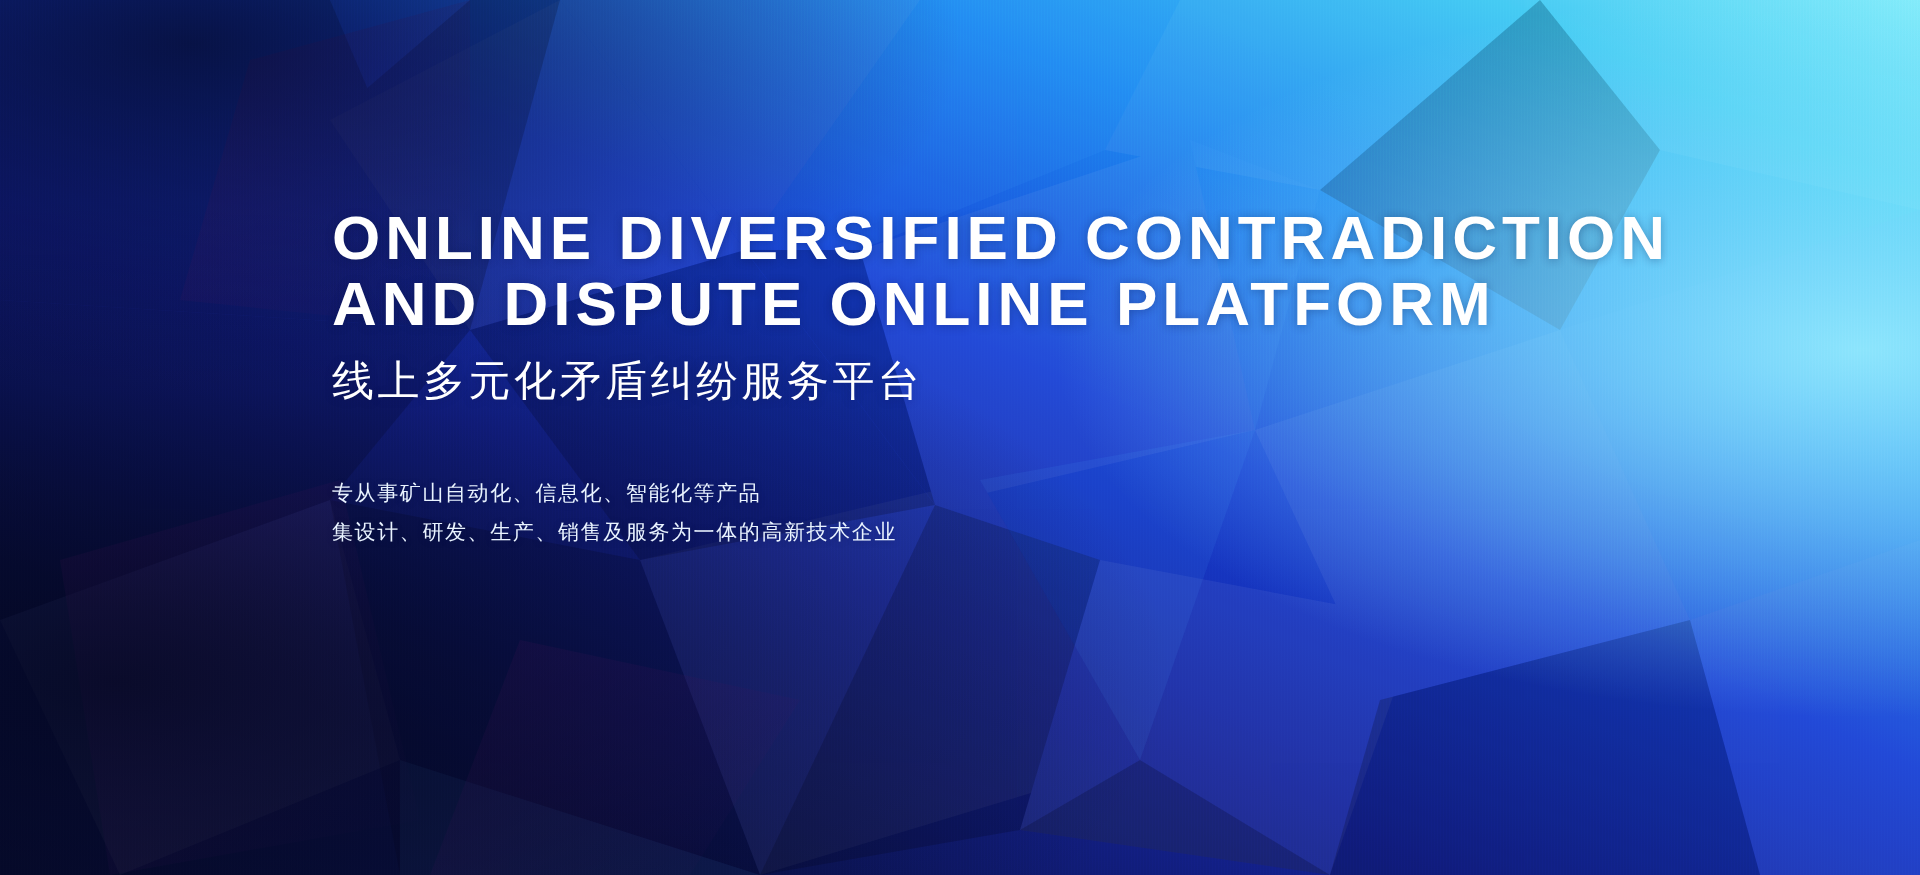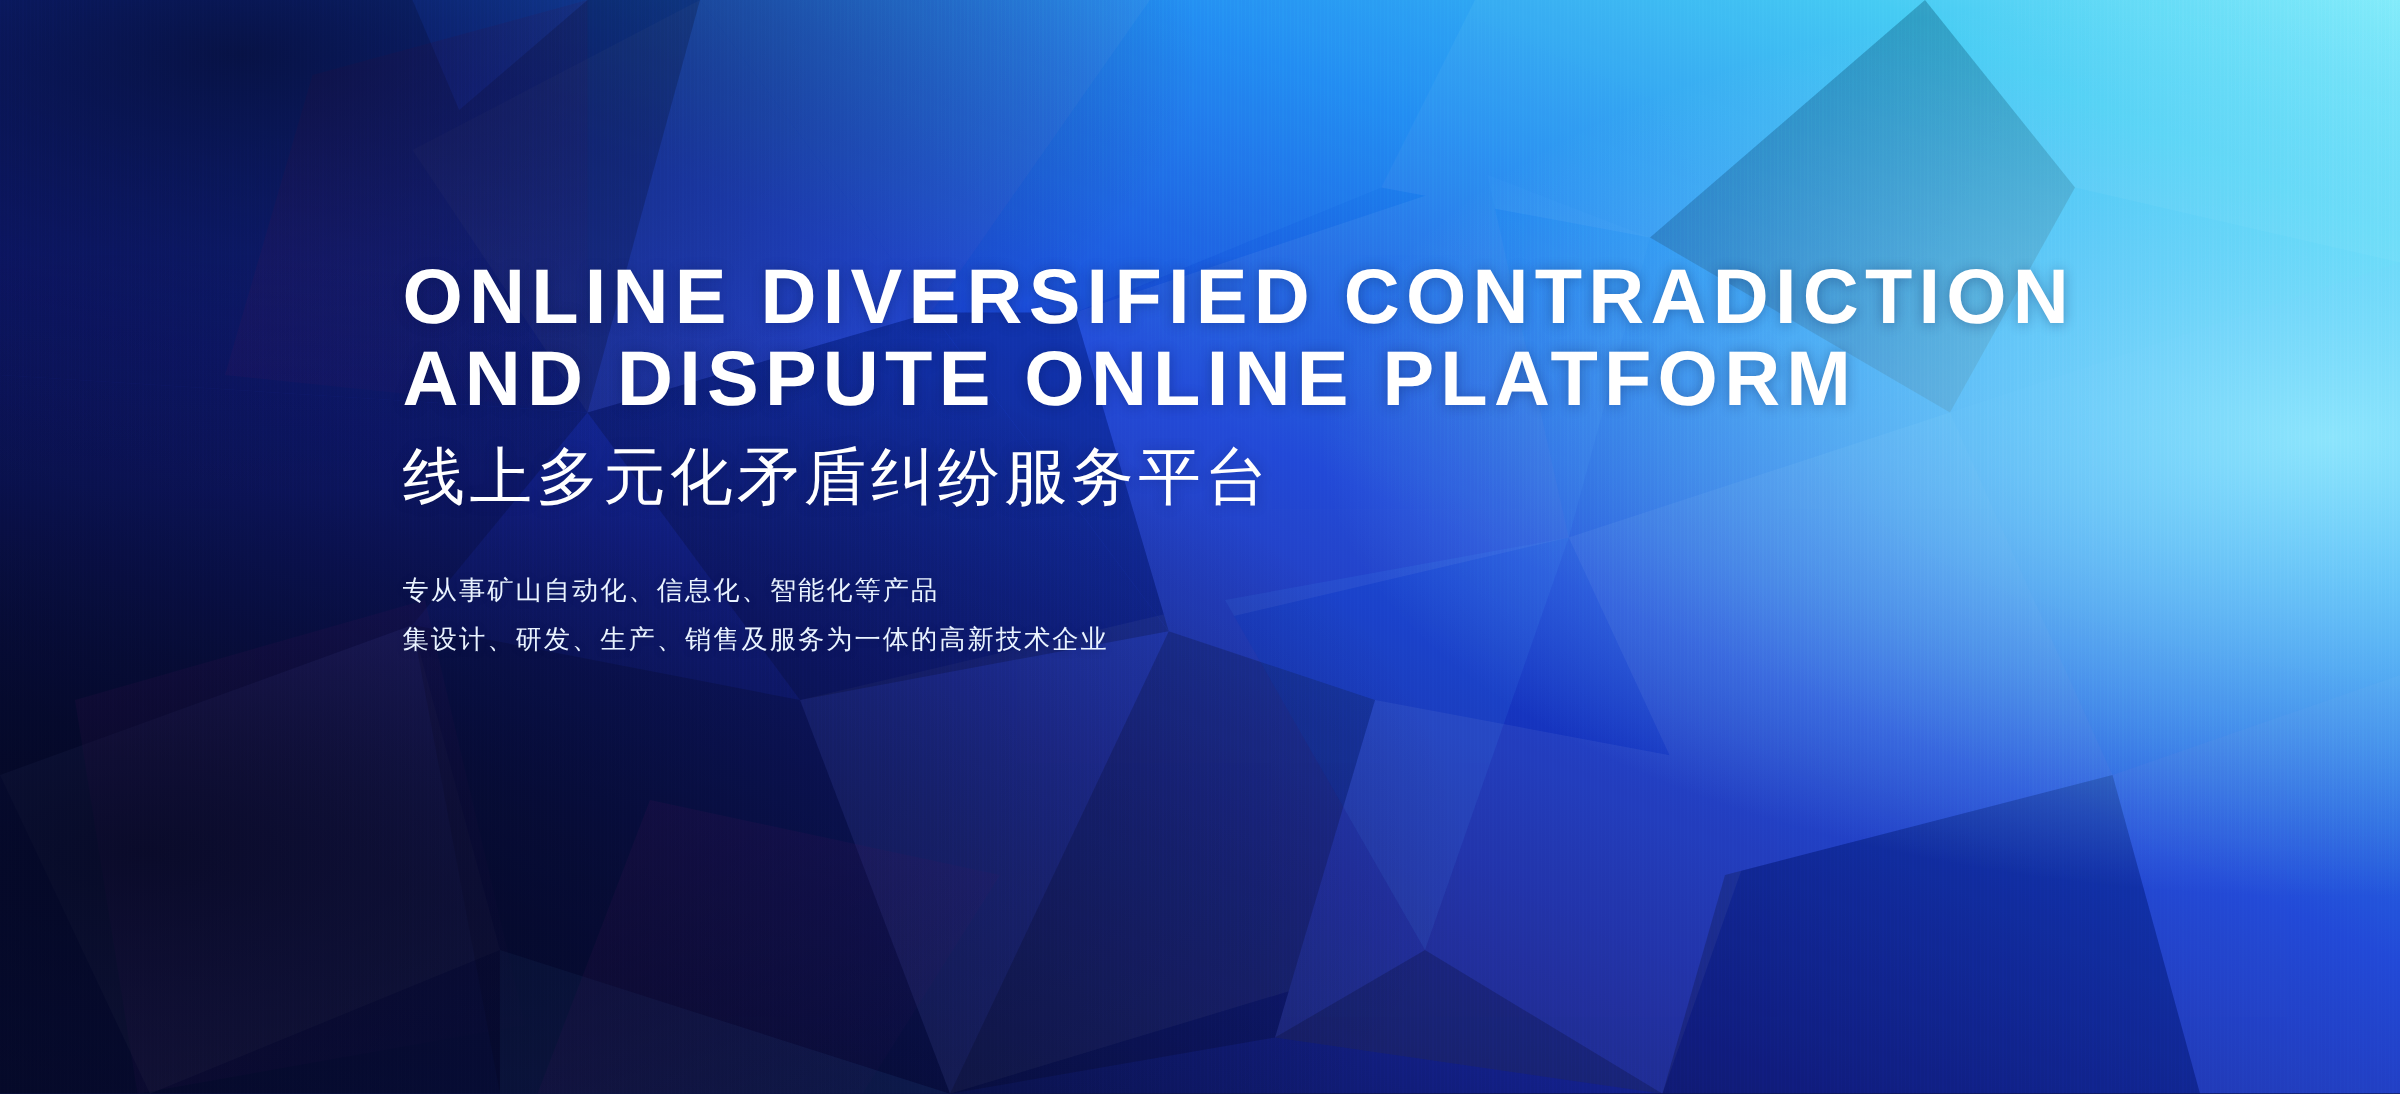--- a/index.html
+++ b/index.html
@@ -31,46 +31,46 @@
     background-image: repeating-linear-gradient(
         90deg,
         rgba(255,255,255,0.016) 0px,
         rgba(255,255,255,0.016) 1px,
         rgba(0,0,0,0.016) 1px,
         rgba(0,0,0,0.016) 3px);
     mix-blend-mode: overlay;
   }
   #content {
     position: absolute;
-    left: 322px;
+    left: 332px;
     top: 205px;
     width: 1300px;
   }
   .headline {
     color: #ffffff;
     font-size: 62px;
     line-height: 66px;
     font-weight: 700;
     letter-spacing: 5.0px;
     white-space: nowrap;
     text-shadow: 0 1px 10px rgba(0,20,70,0.32);
     margin: 0;
   }
   .subtitle {
     color: #ffffff;
-    font-size: 50px;
+    font-size: 42px;
     line-height: 52px;
     font-weight: 400;
     letter-spacing: 3.5px;
     white-space: nowrap;
     margin: 18px 0 0 0;
     text-shadow: 0 1px 10px rgba(0,20,70,0.30);
   }
   .desc-block {
-    margin-top: 46px;
+    margin-top: 66px;
   }
   .desc-line {
     color: #e9f3ff;
     font-size: 21px;
     line-height: 39px;
     font-weight: 400;
     letter-spacing: 1.6px;
     white-space: nowrap;
     text-shadow: 0 1px 6px rgba(0,20,70,0.35);
   }

